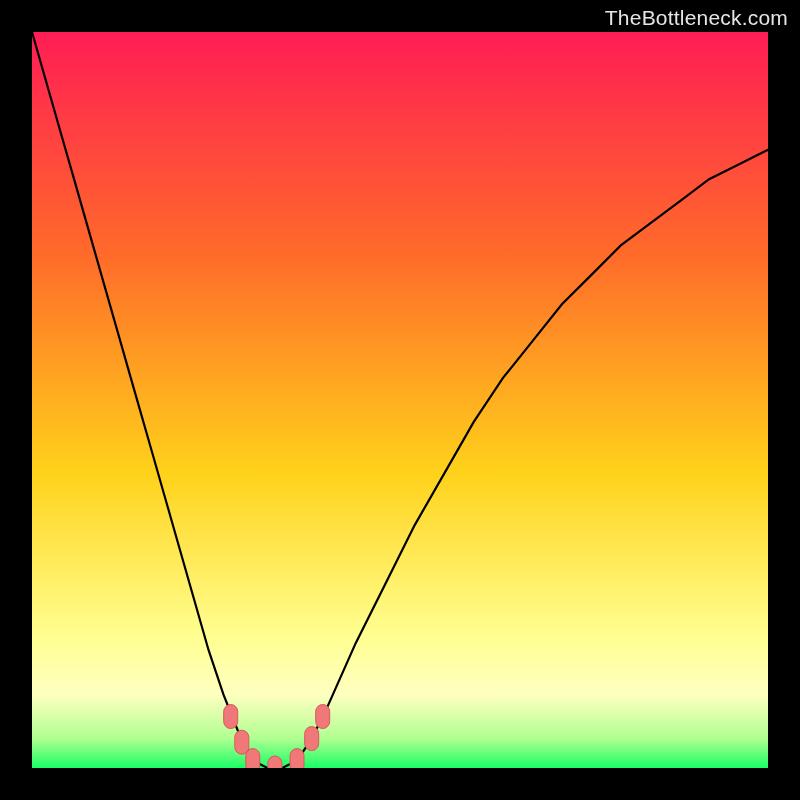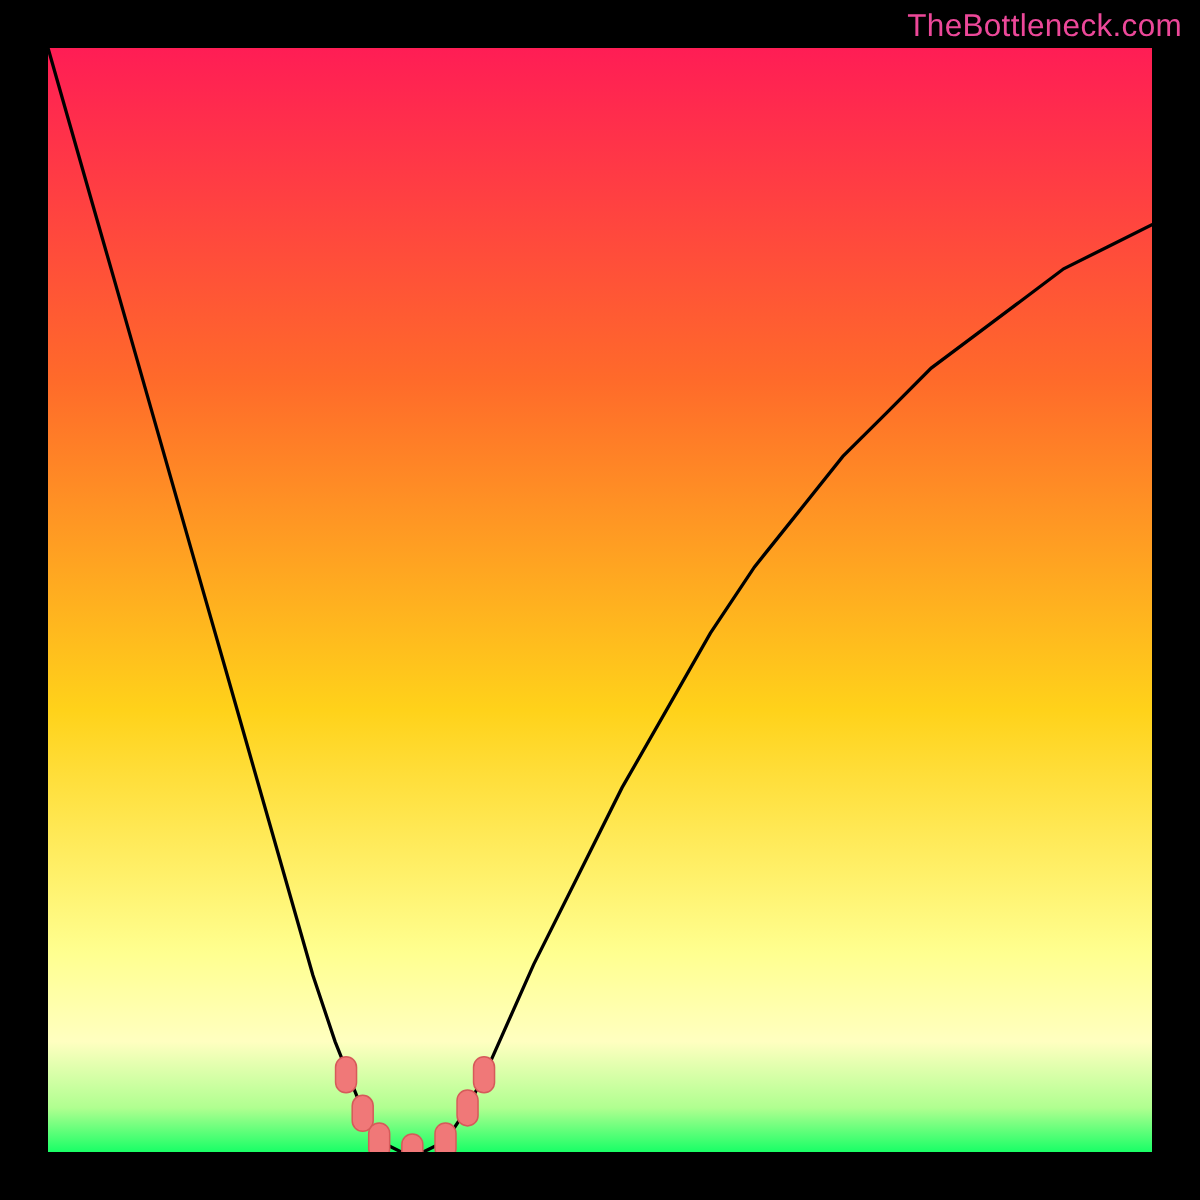--- a/index.html
+++ b/index.html
@@ -28,21 +28,21 @@
   }
   .plot svg {
     display: block;
     width: 736px;
     height: 736px;
   }
   .watermark {
     position: absolute;
     top: 6px;
     right: 12px;
-    color: #ec4899;
+    color: #e5e5e5;
     font-size: 21px;
     font-weight: 400;
     letter-spacing: 0.2px;
     margin-left: 48px;
   }
 </style>
 </head>
 <body>
 
 <div class="frame">

